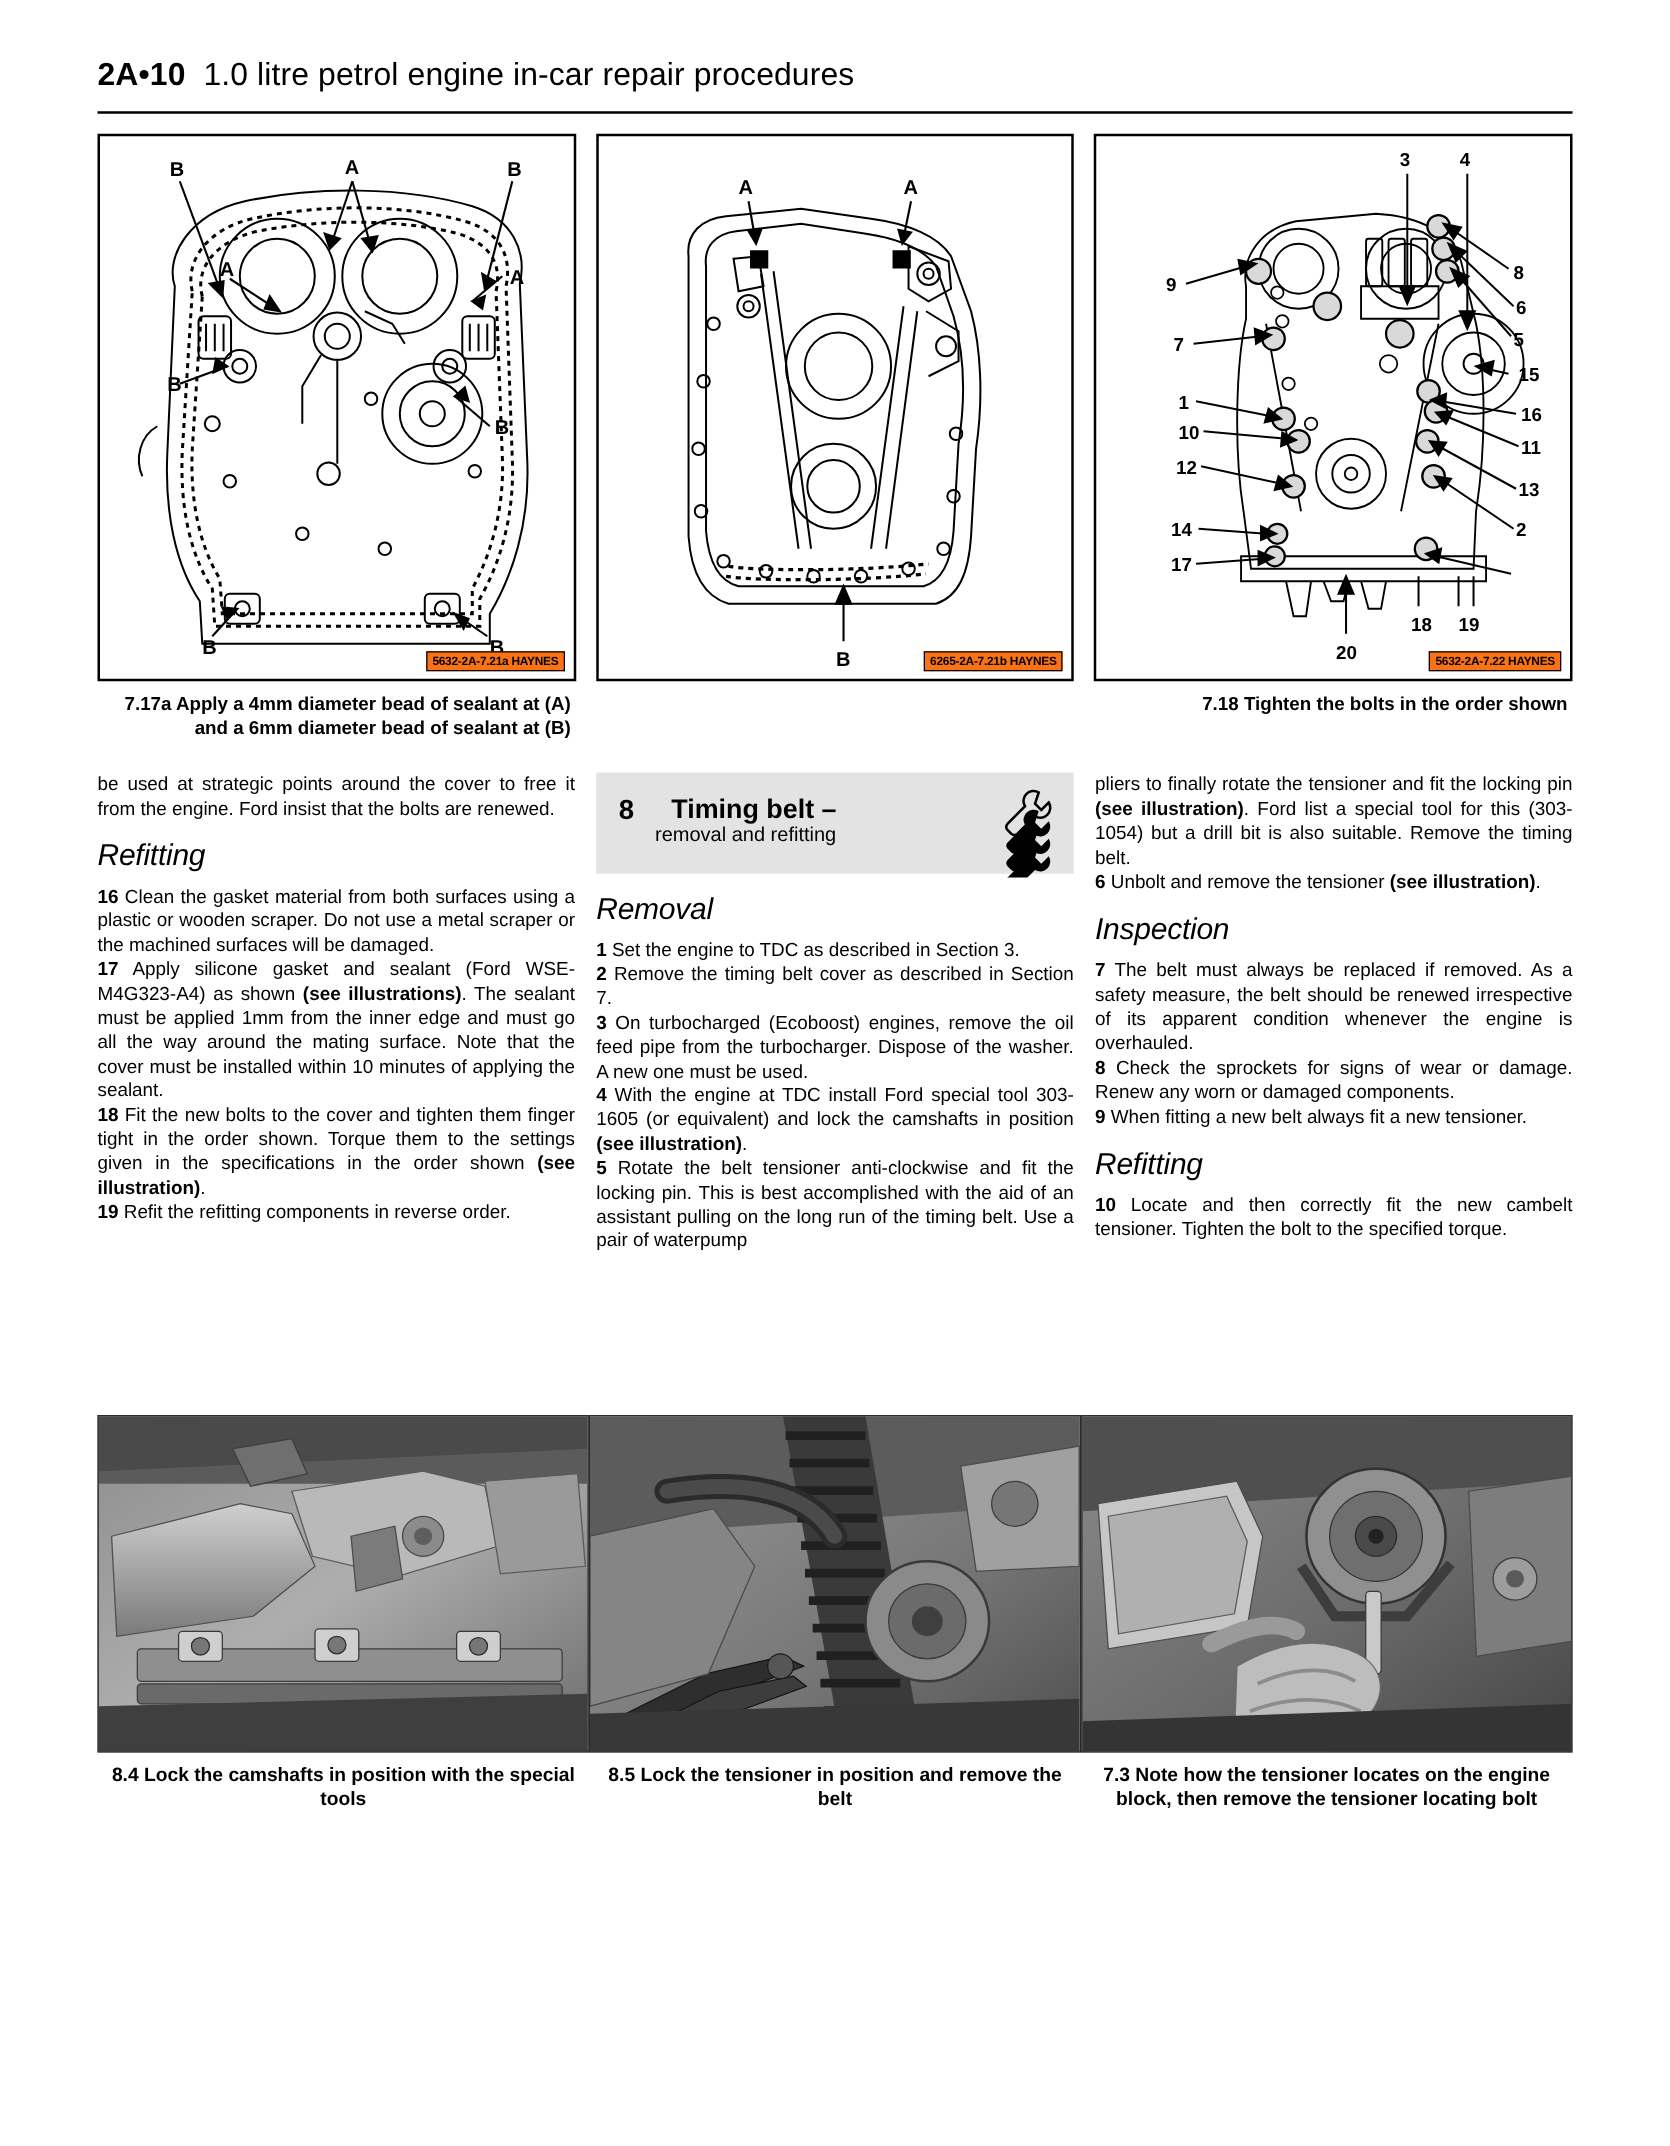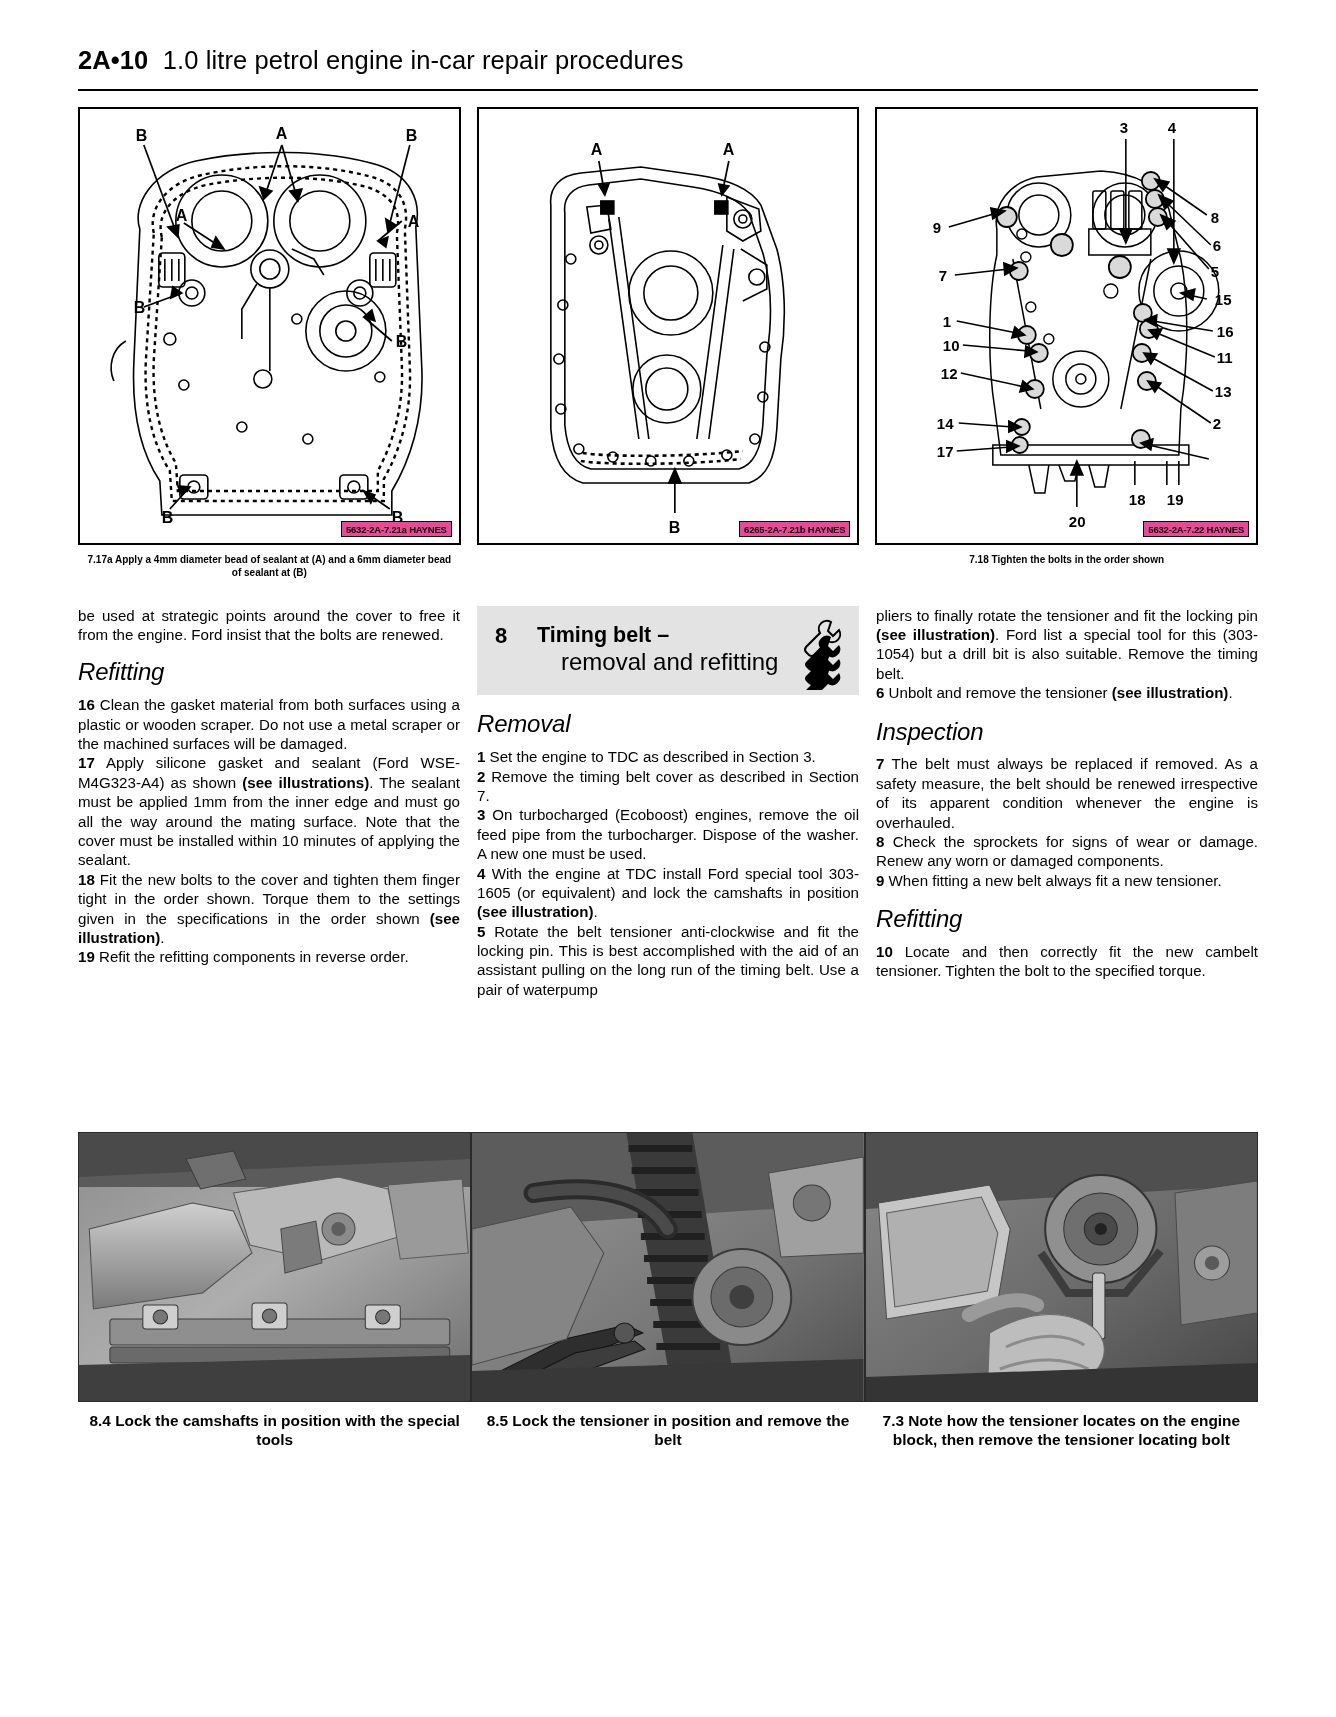--- a/index.html
+++ b/index.html
@@ -64,33 +64,33 @@
   .fig-box svg {
     display: block;
     width: 100%;
     height: 100%;
   }
   .fig-badge {
     position: absolute;
     right: 7px;
     bottom: 6px;
     border: 1.6px solid #000;
-    background: #ec4899;
+    background: #f97316;
     font-size: 9.5px;
     font-weight: bold;
     padding: 1.5px 4px;
     letter-spacing: -0.2px;
     white-space: nowrap;
   }
   .fig-caption {
     margin-top: 9px;
-    font-size: 10px;
+    font-size: 15px;
     font-weight: bold;
     line-height: 1.28;
-    text-align: center;
+    text-align: right;
     padding: 0 4px;
   }
 
   
   .cols {
     display: flex;
     gap: 17px;
     margin-top: 26px;
   }
   .col {
@@ -141,22 +141,22 @@
     font-size: 22px;
     font-weight: bold;
   }
   .section-head .sec-title {
     margin-left: 44px;
     font-size: 21.5px;
     font-weight: bold;
     line-height: 1.16;
   }
   .section-head .sec-sub {
-    margin-left: 68px;
-    font-size: 24px;
+    margin-left: 31px;
+    font-size: 16px;
     font-weight: normal;
     line-height: 1.16;
   }
   .spanners {
     position: absolute;
     right: 12px;
     top: 10px;
     width: 46px;
     height: 74px;
   }

